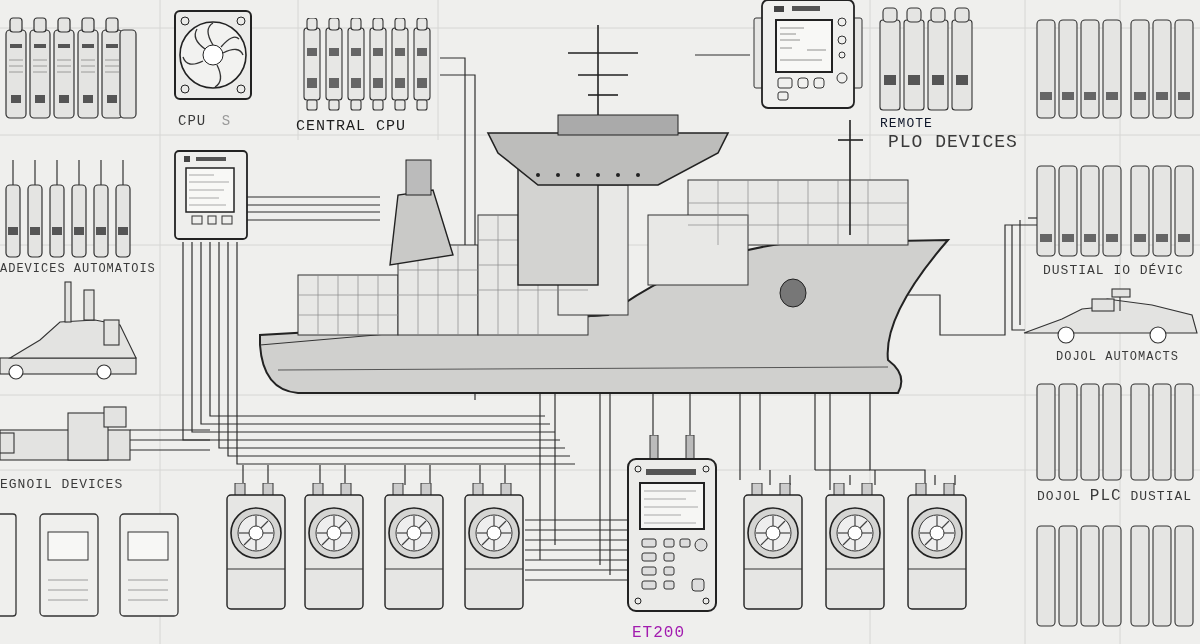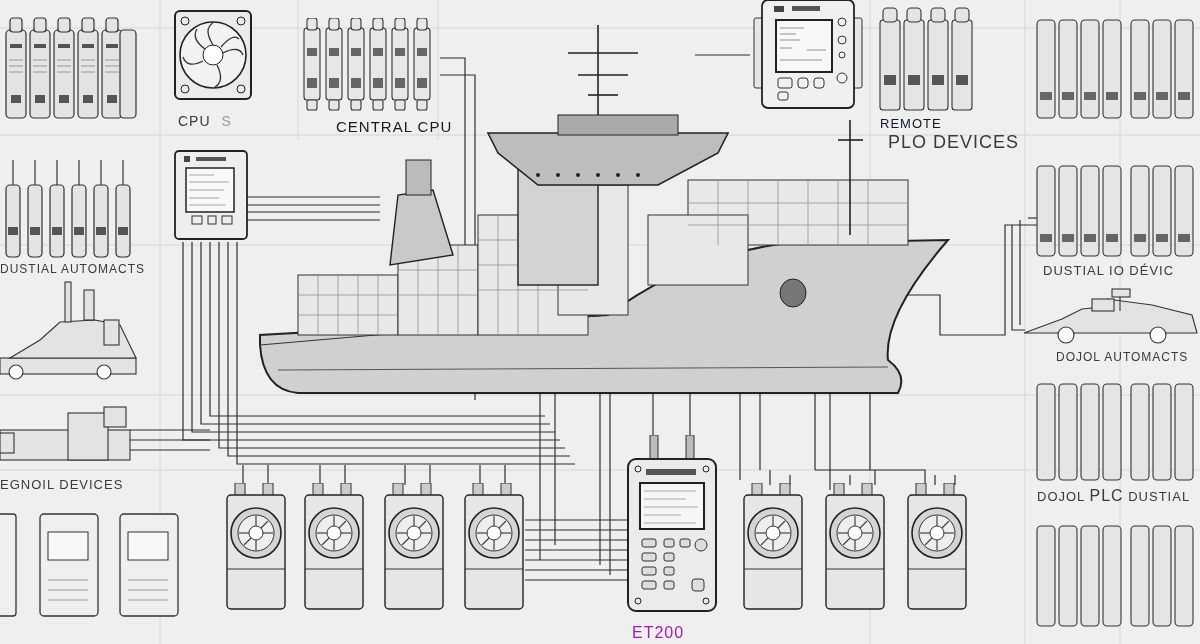--- a/index.html
+++ b/index.html
@@ -1,21 +1,21 @@
 <!DOCTYPE html>
 <html><head>
 <meta charset="utf-8">
 <style>
   html,body{margin:0;padding:0;}
   body{width:1200px;height:644px;overflow:hidden;background:#efefed;font-family:"Liberation Sans",sans-serif;position:relative;}
   .abs{position:absolute;}
   svg{display:block;}
-  .lbl{position:absolute;color:#3a3a3a;font-family:Liberation Sans, sans-serif;letter-spacing:1px;white-space:nowrap;}
+  .lbl{position:absolute;color:#3a3a3a;font-family:Liberation Mono, monospace;letter-spacing:1px;white-space:nowrap;}
   .lbl.faint{color:#0f172a;}
-  .lbl.dark{color:#1c1c1c;margin-left:40px;}
+  .lbl.dark{color:#1c1c1c;}
   .grid{position:absolute;inset:0;}
 </style>
 </head>
 <body>
 
 <svg class="grid" width="1200" height="644">
   <g stroke="#d6d6d4" stroke-width="1">
     <line x1="0" y1="28" x2="1200" y2="28"></line>
       <line x1="0" y1="135" x2="1200" y2="135"></line>
     <line x1="0" y1="245" x2="1200" y2="245"></line>
@@ -392,21 +392,21 @@
         <line x1="15" y1="32" x2="55" y2="32"></line>
       <line x1="15" y1="40" x2="50" y2="40"></line>
         <line x1="15" y1="48" x2="45" y2="48"></line>
         <line x1="15" y1="55" x2="52" y2="55"></line>
     </g>
     <rect x="18" y="66" width="10" height="8" fill="none" stroke="#333"></rect>
     <rect x="34" y="66" width="8" height="8" fill="none" stroke="#333"></rect>
     <rect x="48" y="66" width="10" height="8" fill="none" stroke="#333"></rect>
   </svg>
 </div>
-<div class="lbl" style="left:0;top:262px;font-size:12px">DUSTIAL AUTOMACTS</div>
+<div class="lbl" style="left:0;top:262px;font-size:12px">ADEVICES AUTOMATOIS</div>
 
 <div class="abs" style="left:0;top:280px">
   <svg width="155" height="105">
     <g stroke="#333" stroke-width="1.1" fill="#e3e3e1">
       <rect x="0" y="78" width="136" height="16"></rect>
       <path d="M10 78 L40 60 L60 42 L95 40 L120 45 L136 78 Z"></path>
       <rect x="65" y="2" width="6" height="40"></rect>
         <rect x="84" y="10" width="10" height="30"></rect>
       <rect x="104" y="40" width="15" height="25"></rect>
       <circle cx="16" cy="92" r="7" fill="#fff"></circle>

